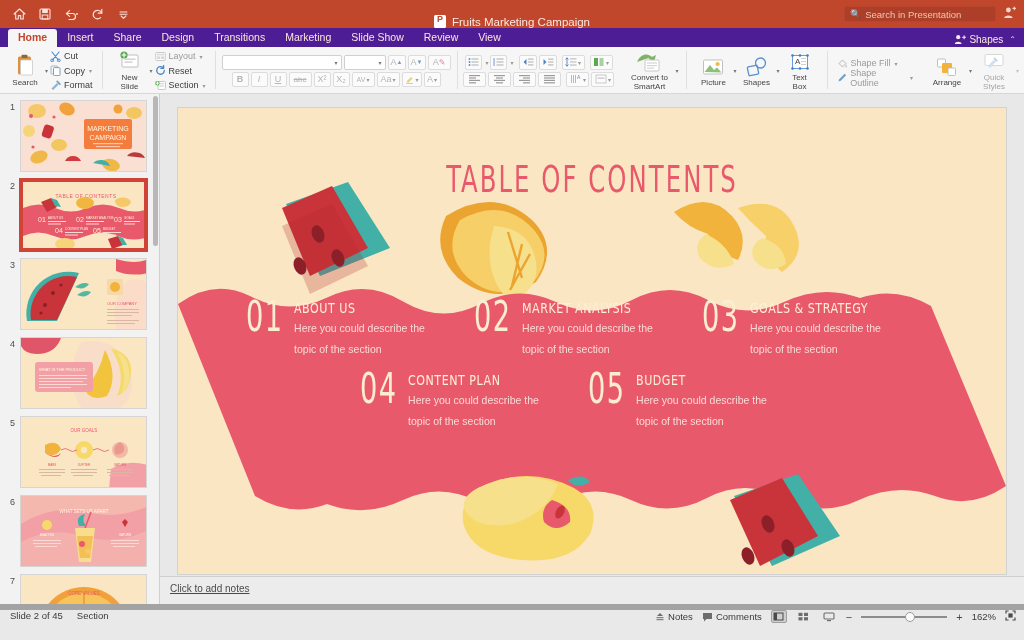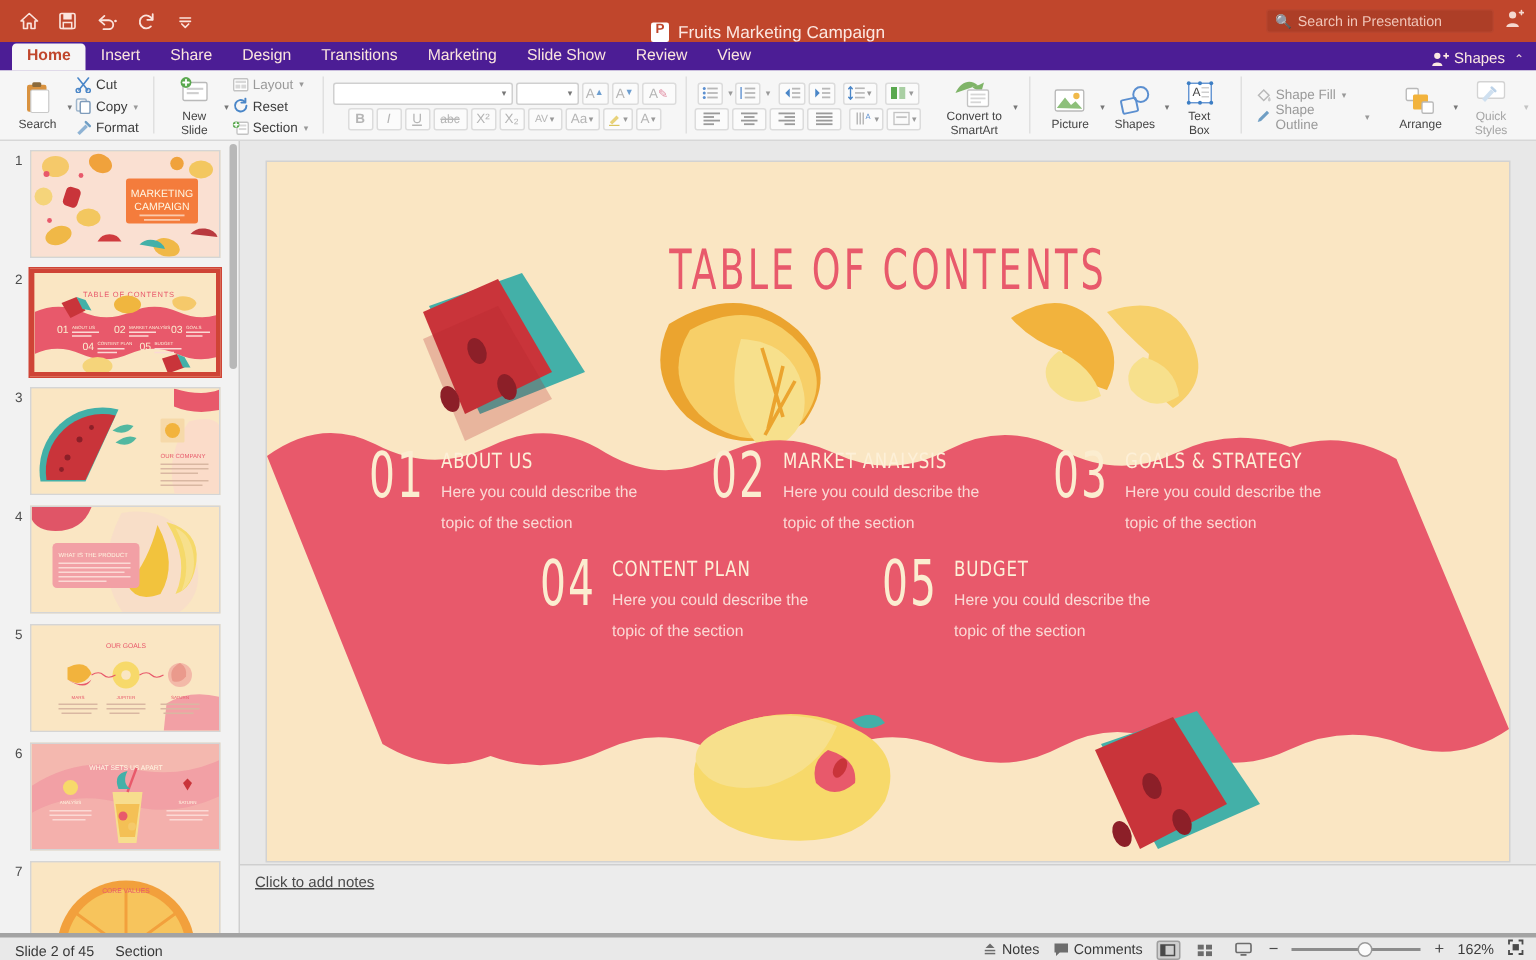--- a/index.html
+++ b/index.html
@@ -143,23 +143,23 @@
     position: relative; overflow: hidden; box-shadow: 0 0 0 1px #d2d2d2;
   }
   .notes {
     position: absolute; left: 0; right: 0; bottom: 0; height: 46px;
     background: #ececec; border-top: 1px solid #cfcfcf;
     font-size: 10px; color: #4a4a4a; padding: 6px 10px; text-decoration: underline;
   }
 
   
   .statusbar {
-    position: absolute; left: 0; right: 0; bottom: 0; height: 18px;
-    background: #e9e9e9; border-top: 3px solid #a3a3a3;
-    display: flex; align-items: flex-end; font-size: 9.5px; color: #3a3a3a;
+    position: absolute; left: 0; right: 0; bottom: 0; height: 36px;
+    background: #e9e9e9; border-top: 6px solid #a3a3a3;
+    display: flex; align-items: flex-start; font-size: 9.5px; color: #3a3a3a;
   }
   .sb-left { display: flex; gap: 14px; padding-left: 10px; }
   .sb-right { margin-left: auto; display: flex; align-items: center; gap: 9px; padding-right: 8px; }
   .sb-item { display: flex; align-items: center; gap: 3px; cursor: default; }
   .viewbtn {
     width: 16px; height: 13px; border: 1px solid #b9b9b9; border-radius: 2px;
     background: #f4f4f4; display: flex; align-items: center; justify-content: center;
   }
   .viewbtn.active { background: #cfcfcf; border-color: #9f9f9f; }
   .zoomtrack { width: 86px; height: 2px; background: #8c8c8c; position: relative; }

